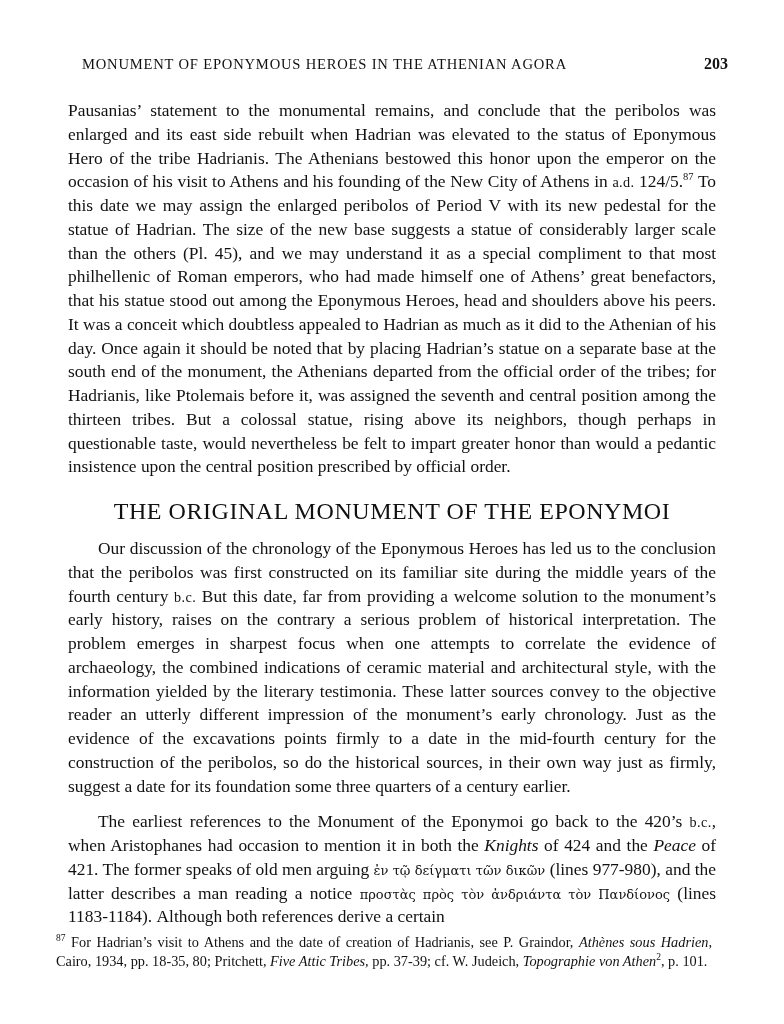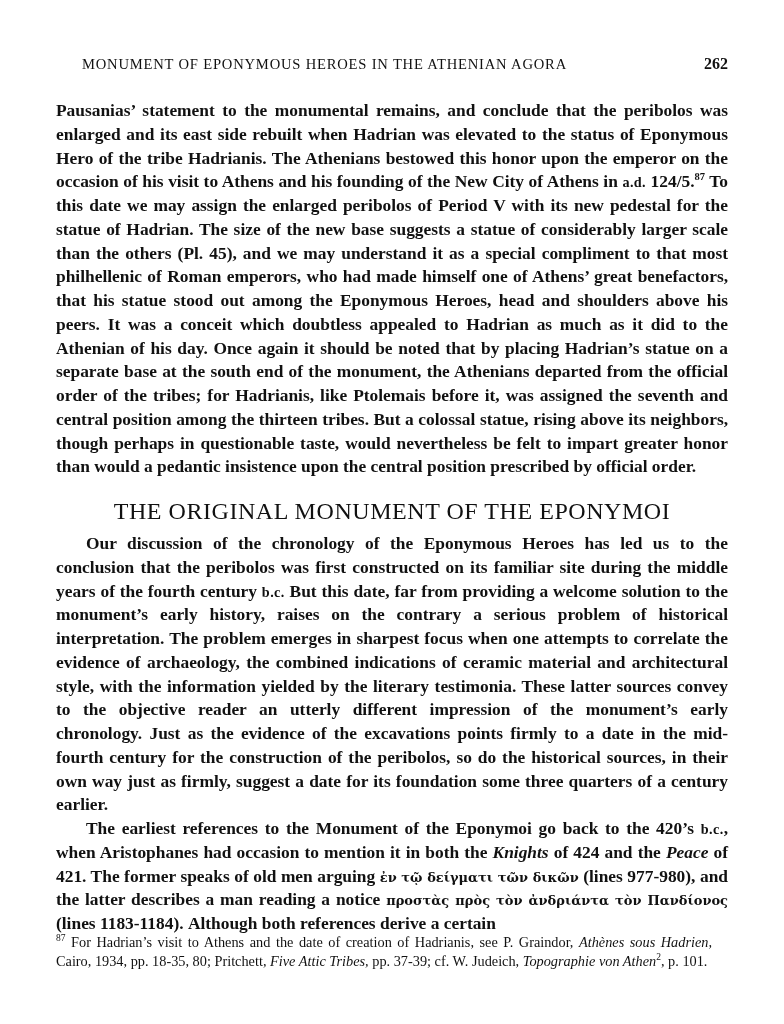--- a/index.html
+++ b/index.html
@@ -38,27 +38,26 @@
     letter-spacing: 0.8px;
     white-space: nowrap;
   }
   .running-head .rh-page {
     font-size: 16px;
     font-weight: bold;
     letter-spacing: 0;
     padding-left: 18px;
   }
   .body-text p {
-    margin: 0;
+    margin: 12px;
     font-size: 17.4px;
     line-height: 1.365;
     text-align: justify;
     text-justify: inter-word;
     hyphens: none;
-    font-weight: bold;
   }
   .body-text p.indent {
     text-indent: 30px;
   }
   .section-head {
     text-align: center;
     font-size: 24px;
     letter-spacing: 0.55px;
     margin: 19px 0 7px 0;
     text-transform: uppercase;
@@ -97,21 +96,21 @@
     line-height: 0;
   }
 </style>
 </head>
 <body>
 
 <div class="page">
 
   <div class="running-head">
     <span class="rh-title">MONUMENT OF EPONYMOUS HEROES IN THE ATHENIAN AGORA</span>
-    <span class="rh-page">262</span>
+    <span class="rh-page">203</span>
   </div>
 
   <div class="body-text">
 
     <p><span>Pausanias’ statement to the monumental remains, and conclude that the peribolos was enlarged and its east side rebuilt when Hadrian was elevated to the status of Eponymous Hero of the tribe Hadrianis.  The Athenians bestowed this honor upon the emperor on the occasion of his visit to Athens and his founding of the New City of Athens in </span><span class="sc">a.d.</span><span> 124/5.</span><sup class="fn">87</sup><span>  To this date we may assign the enlarged peribolos of Period V with its new pedestal for the statue of Hadrian.  The size of the new base suggests a statue of considerably larger scale than the others (Pl. 45), and we may understand it as a special compliment to that most philhellenic of Roman emperors, who had made himself one of Athens’ great benefactors, that his statue stood out among the Eponymous Heroes, head and shoulders above his peers.  It was a conceit which doubtless appealed to Hadrian as much as it did to the Athenian of his day.  Once again it should be noted that by placing Hadrian’s statue on a separate base at the south end of the monument, the Athenians departed from the official order of the tribes; for Hadrianis, like Ptolemais before it, was assigned the seventh and central position among the thirteen tribes.  But a colossal statue, rising above its neighbors, though perhaps in questionable taste, would nevertheless be felt to impart greater honor than would a pedantic insistence upon the central position prescribed by official order.</span></p>
 
     <div class="section-head">THE ORIGINAL MONUMENT OF THE EPONYMOI</div>
 
     <p class="indent"><span>Our discussion of the chronology of the Eponymous Heroes has led us to the conclusion that the peribolos was first constructed on its familiar site during the middle years of the fourth century </span><span class="sc">b.c.</span><span>  But this date, far from providing a welcome solution to the monument’s early history, raises on the contrary a serious problem of historical interpretation.  The problem emerges in sharpest focus when one attempts to correlate the evidence of archaeology, the combined indications of ceramic material and architectural style, with the information yielded by the literary testimonia.  These latter sources convey to the objective reader an utterly different impression of the monument’s early chronology.  Just as the evidence of the excavations points firmly to a date in the mid-fourth century for the construction of the peribolos, so do the historical sources, in their own way just as firmly, suggest a date for its foundation some three quarters of a century earlier.</span></p>
 

